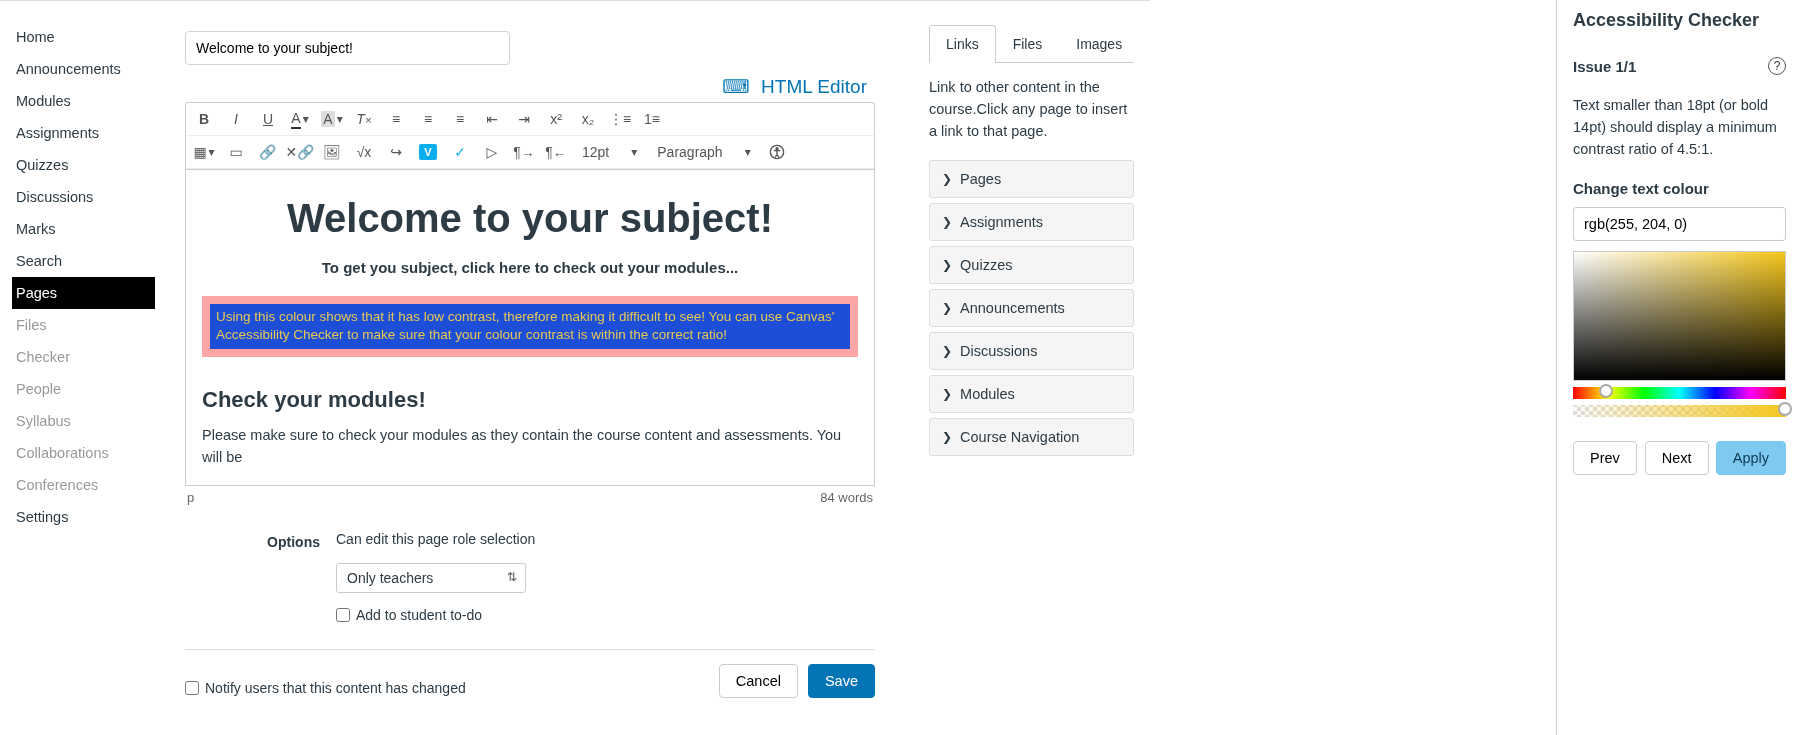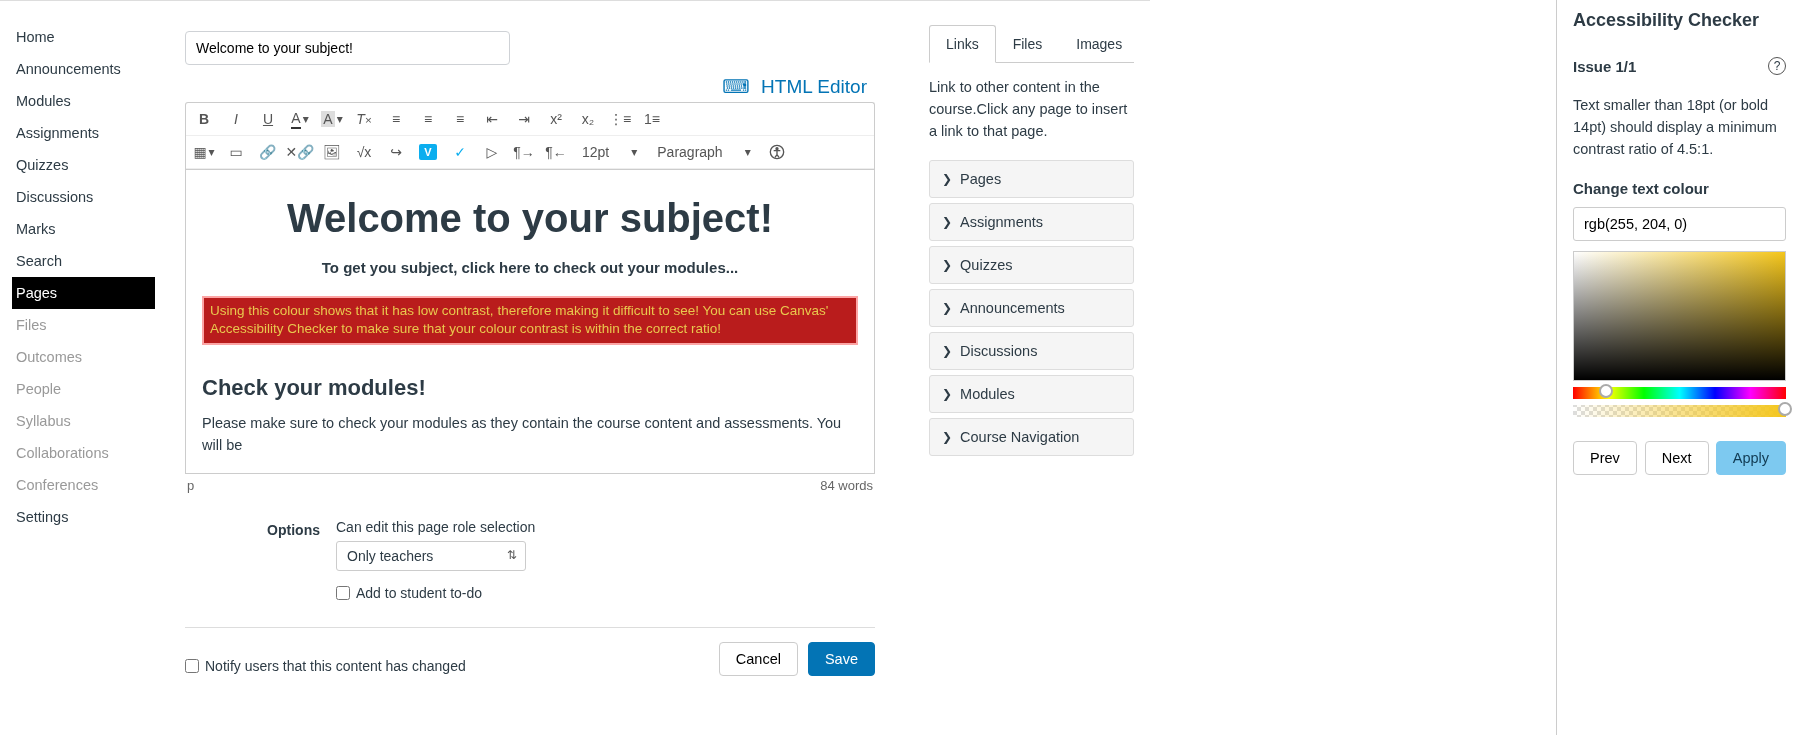--- a/index.html
+++ b/index.html
@@ -17,28 +17,28 @@
 .html-editor-link span { margin-right: 6px; }
 .toolbar { border: 1px solid #ccc; border-bottom: none; border-top-left-radius: 3px; border-top-right-radius: 3px; background: #fff; }
 .toolbar-row { display: flex; align-items: center; padding: 6px 8px; gap: 12px; border-bottom: 1px solid #eee; flex-wrap: wrap; }
 .tb-btn { display: inline-flex; align-items: center; justify-content: center; width: 20px; height: 20px; color: #555; cursor: pointer; font-size: 14px; }
 .tb-btn svg { width: 16px; height: 16px; }
 .dropdown-caret { font-size: 12px; margin-left: 2px; }
 .font-select { font-size: 14px; color: #555; display: inline-flex; align-items: center; gap: 20px; padding: 0 4px; }
 .editor { border: 1px solid #ccc; min-height: 252px; padding: 16px; overflow: hidden; }
 .editor h1 { font-size: 40px; font-weight: 700; text-align: center; margin: 10px 0 16px; }
 .editor .subtitle { text-align: center; font-weight: 700; font-size: 15px; margin-bottom: 16px; }
-.editor .highlighted { background: #b91c1c; color: #e9c84e; padding: 4px 6px; border: 2px solid #fca5a5; margin-bottom: 20px; font-size: 13.5px; line-height: 1.4; }
+.editor .highlighted { background: #1d4ed8; color: #e9c84e; padding: 4px 6px; border: 8px solid #fca5a5; margin-bottom: 20px; font-size: 13.5px; line-height: 1.4; }
 .editor h2 { font-size: 22px; font-weight: 700; margin: 30px 0 12px; }
 .editor p { font-size: 14.5px; line-height: 1.5; }
 .editor-footer { display: flex; justify-content: space-between; padding: 4px 2px; font-size: 13px; color: #666; }
 .options-row { display: flex; align-items: flex-start; gap: 16px; margin-top: 22px; }
 .options-label { font-size: 14px; font-weight: 700; width: 135px; text-align: right; padding-top: 3px; }
 .options-content { flex: 1; }
-.options-desc { font-size: 14px; margin-bottom: 6px; }
+.options-desc { font-size: 14px; margin-bottom: 16px; }
 .select-box { border: 1px solid #ccc; border-radius: 3px; padding: 6px 24px 6px 10px; font-size: 14px; position: relative; display: inline-block; min-width: 190px; background: #fff; }
 .select-box::after { content: "⇅"; position: absolute; right: 8px; top: 6px; font-size: 12px; color: #555; }
 .checkbox-row { display: flex; align-items: center; gap: 6px; margin-top: 14px; font-size: 14px; }
 .divider { border-top: 1px solid #ddd; margin: 26px 0 14px; }
 .bottom-row { display: flex; justify-content: space-between; align-items: center; }
 .btn { padding: 8px 16px; border: 1px solid #ccc; border-radius: 4px; background: #fff; font-size: 14.5px; cursor: pointer; }
 .btn-primary { background: #0374b5; color: #fff; border-color: #0374b5; }
 .right-panel { width: 205px; padding: 24px 0 0 0; margin-left: 54px; }
 .tabs { display: flex; border-bottom: 1px solid #ccc; }
 .tab { padding: 10px 16px; font-size: 14px; cursor: pointer; border: 1px solid transparent; margin-bottom: -1px; }
@@ -77,21 +77,21 @@
     <div class="sidebar-item">Home</div>
     <div class="sidebar-item">Announcements</div>
     <div class="sidebar-item">Modules</div>
     <div class="sidebar-item">Assignments</div>
     <div class="sidebar-item">Quizzes</div>
     <div class="sidebar-item">Discussions</div>
     <div class="sidebar-item">Marks</div>
     <div class="sidebar-item">Search</div>
     <div class="sidebar-item active">Pages</div>
     <div class="sidebar-item dim">Files</div>
-    <div class="sidebar-item dim">Outcomes</div>
+    <div class="sidebar-item dim">Checker</div>
     <div class="sidebar-item dim">People</div>
     <div class="sidebar-item dim">Syllabus</div>
     <div class="sidebar-item dim">Collaborations</div>
     <div class="sidebar-item dim">Conferences</div>
     <div class="sidebar-item">Settings</div>
   </div>
 
   <div class="main">
     <input class="title-input" value="Welcome to your subject!" style="">
 

